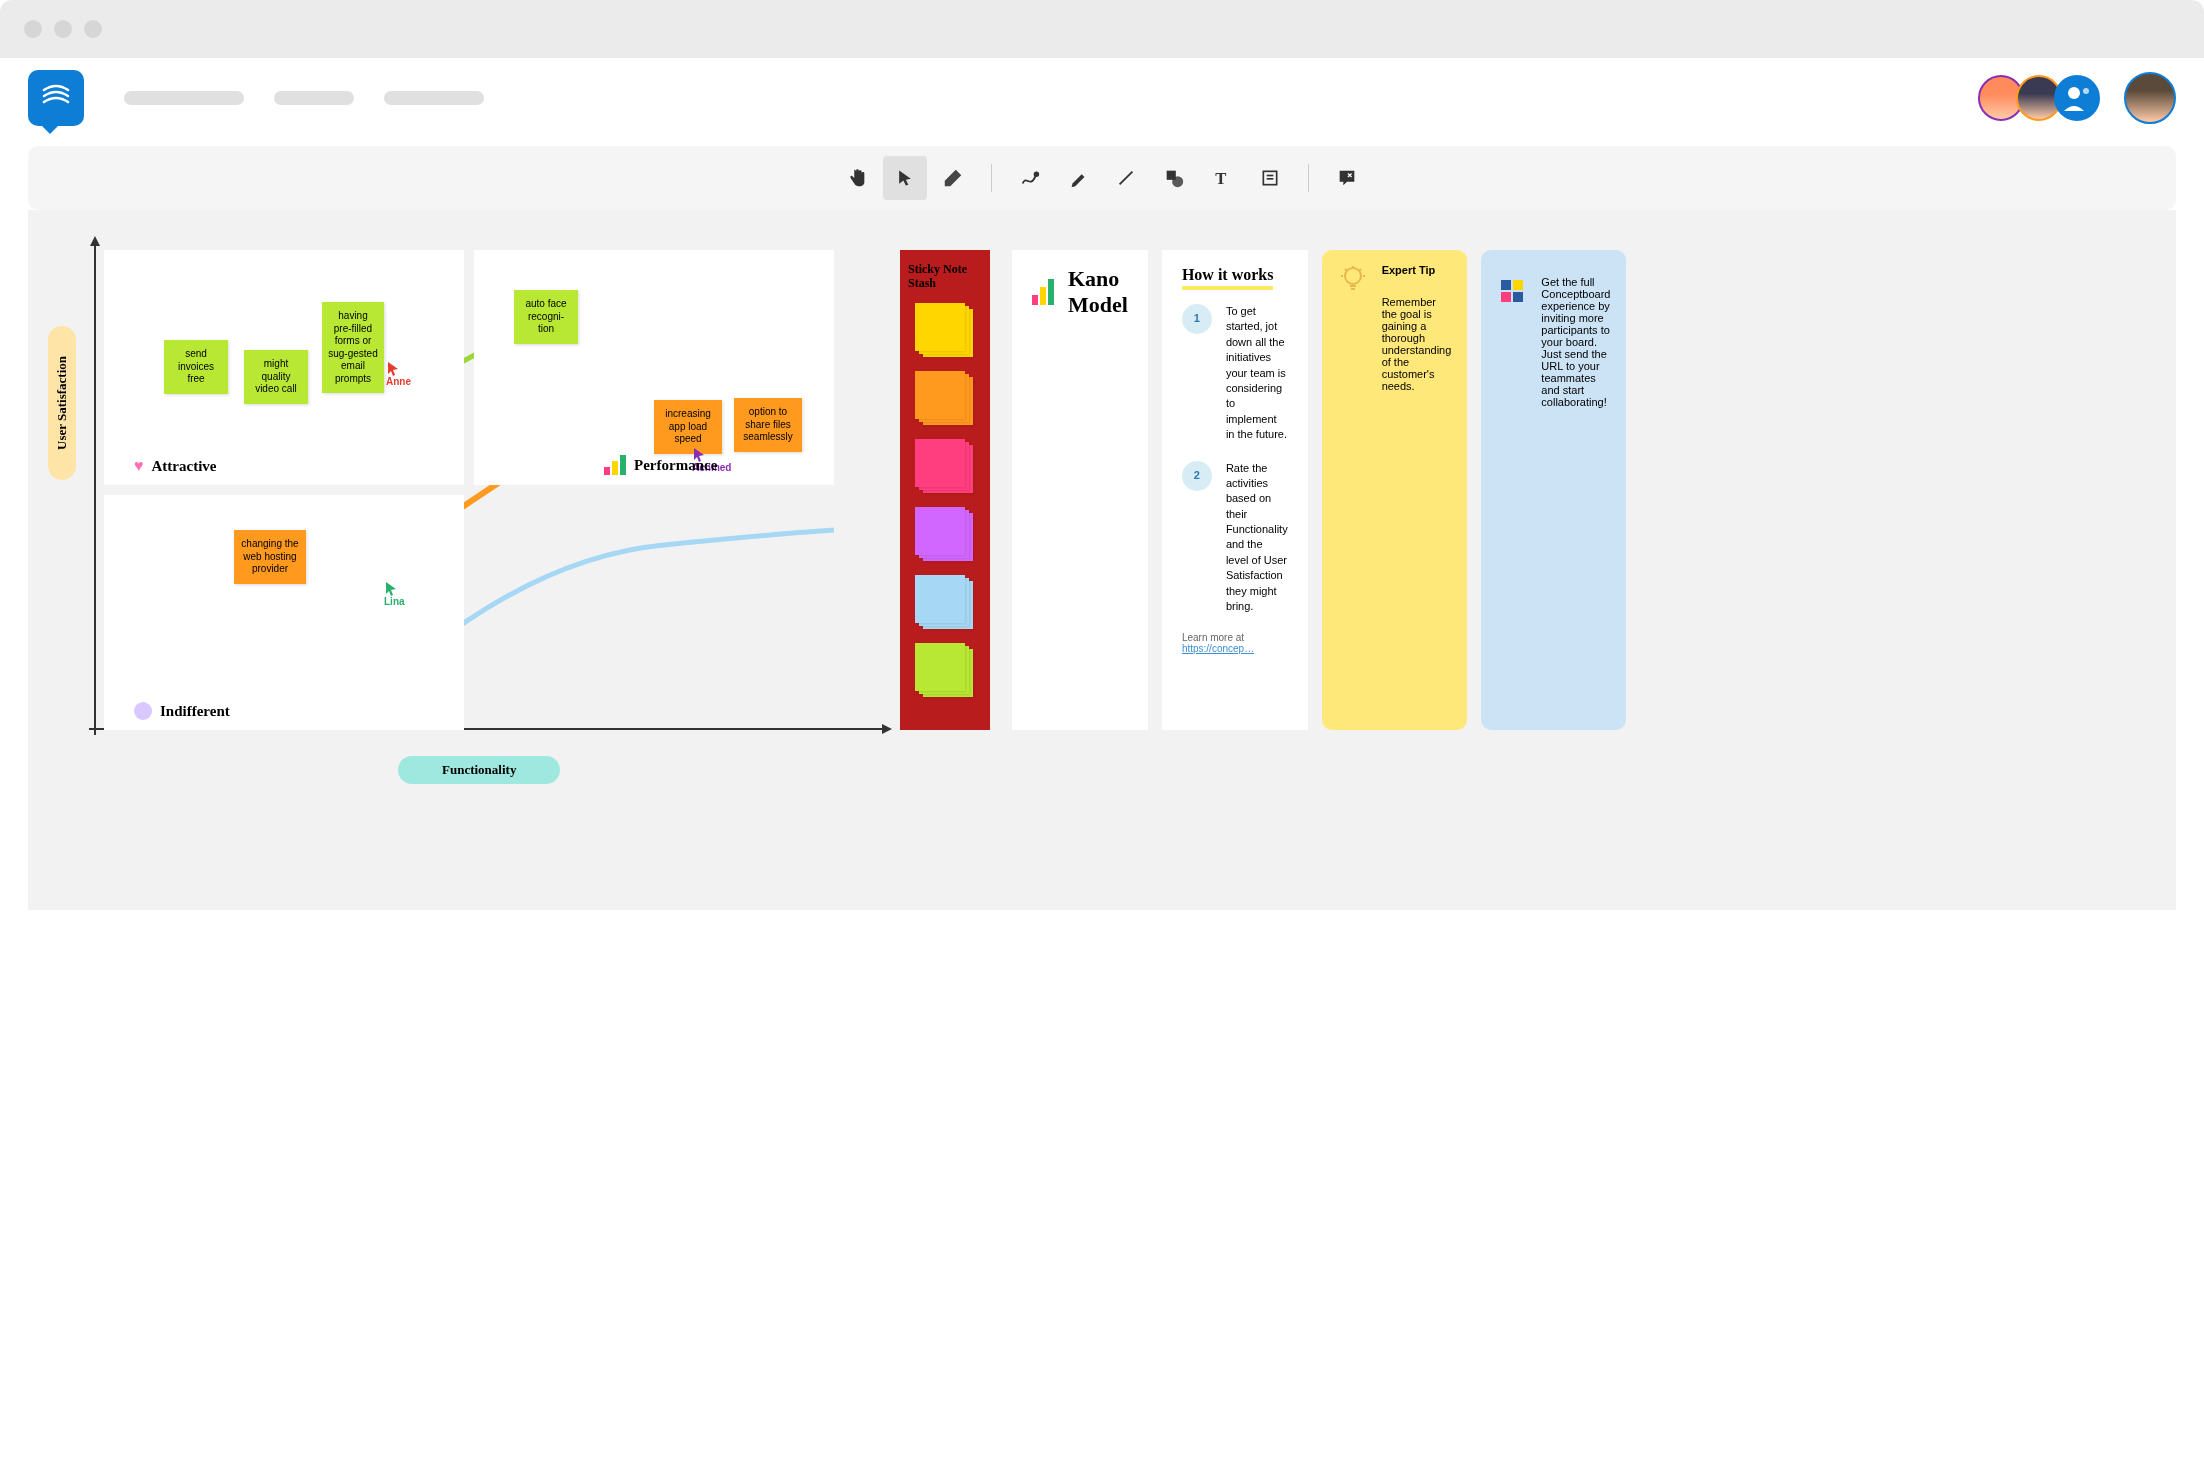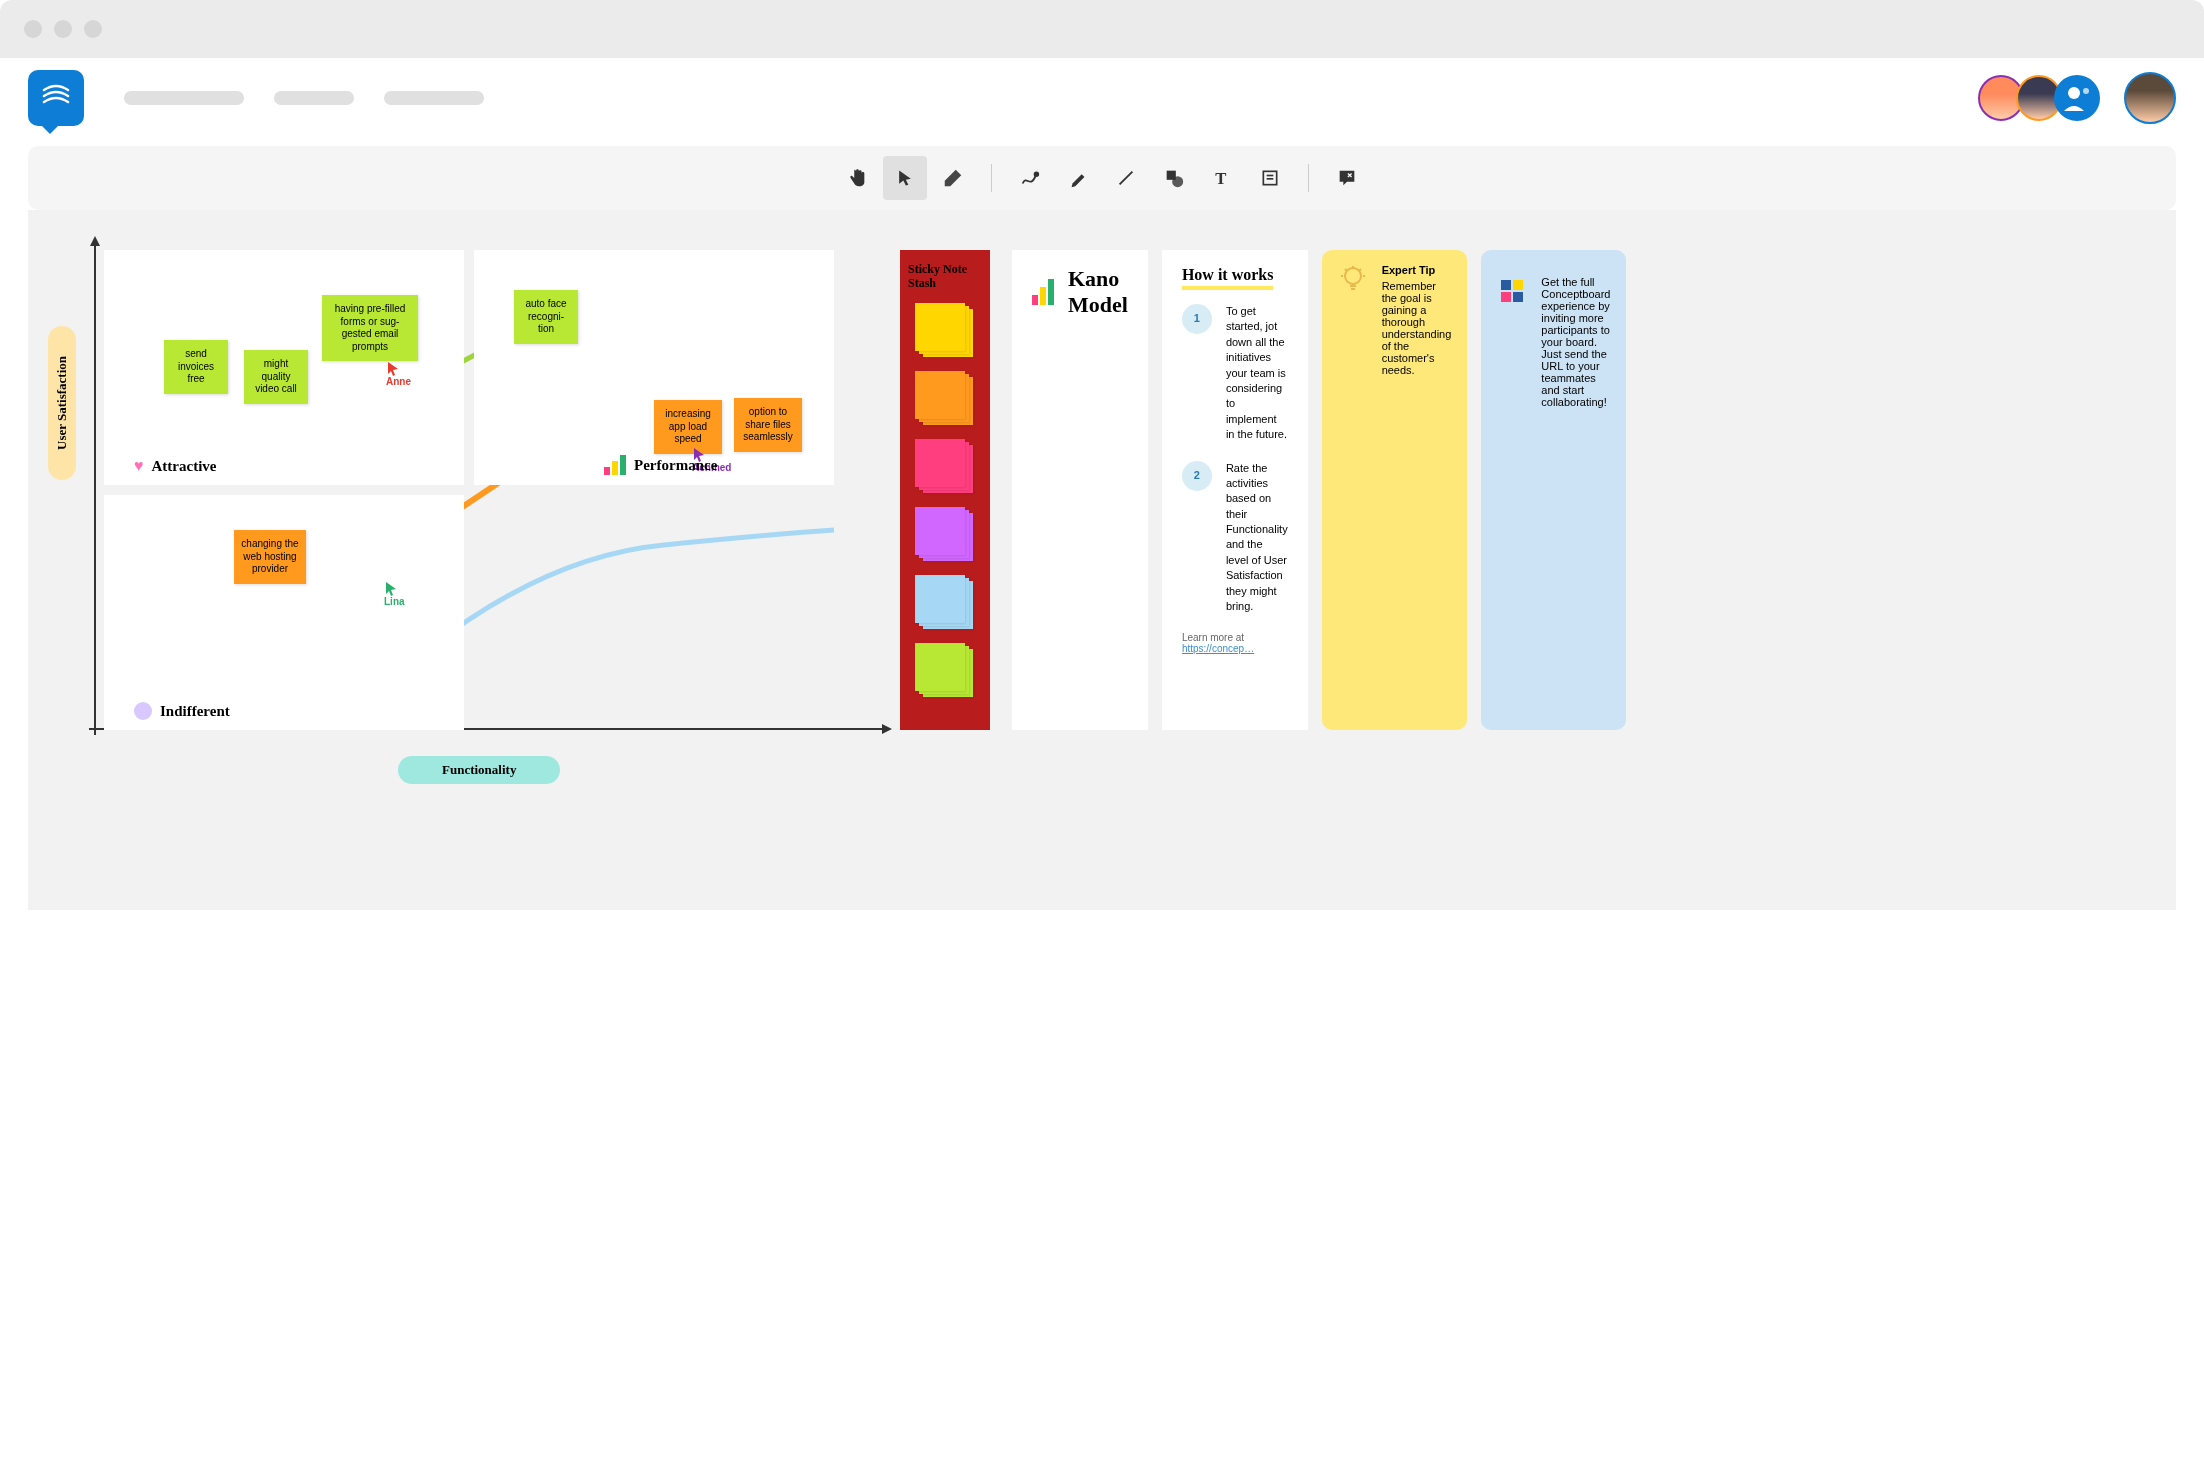--- a/index.html
+++ b/index.html
@@ -48,21 +48,21 @@
   .info { width: 310px; display: flex; flex-direction: row; gap: 14px; }
   .info-card { background: #fff; padding: 16px 20px; }
   .info-title { font-family: 'Comic Sans MS', cursive; font-weight: 700; font-size: 22px; display: flex; align-items: center; gap: 14px; }
   .info-sub { font-family: 'Comic Sans MS', cursive; font-weight: 700; font-size: 16px; margin-bottom: 14px; border-bottom: 4px solid #ffe95f; display: inline-block; padding-bottom: 2px; }
   .step { display: flex; gap: 14px; margin-bottom: 18px; font-size: 11px; line-height: 1.4; }
   .step-num { width: 30px; height: 30px; border-radius: 50%; background: #d7ecf5; color: #2a7ab0; display: flex; align-items: center; justify-content: center; font-weight: 700; flex-shrink: 0; }
   .learn { font-size: 10px; color: #666; }
   .learn a { color: #3b8fd6; }
   .tip { background: #ffe87a; border-radius: 10px; padding: 14px 16px; display: flex; gap: 14px; font-size: 11px; }
   .tip-icon { width: 30px; height: 30px; flex-shrink: 0; }
-  .tip-body strong { display: block; margin-bottom: 4px; }
+  .tip-body strong { display: block; margin-bottom: 20px; }
   .invite { background: #cce3f5; border-radius: 10px; padding: 26px 16px; display: flex; gap: 14px; font-size: 11px; }
   .invite-icon { width: 30px; height: 30px; flex-shrink: 0; }
   .bars-icon { display: inline-flex; align-items: flex-end; gap: 2px; }
   .bars-icon span { width: 6px; display: inline-block; }
   .heart-icon { color: #ff6fb5; font-size: 16px; }
   .face-icon { width: 18px; height: 18px; border-radius: 50%; display: inline-block; position: relative; }
 </style>
 </head>
 <body>
 
@@ -172,21 +172,21 @@
             <path d="M 0 200 Q 220 190 380 100 Q 520 20 620 5" stroke="#9ed63a" stroke-width="5" fill="none"></path>
             <line x1="40" y1="470" x2="720" y2="15" stroke="#ff9a1f" stroke-width="6"></line>
             <path d="M 235 480 Q 400 310 560 295 Q 660 285 730 280" stroke="#a6d8f5" stroke-width="5" fill="none"></path>
           </svg>
 
           <div class="quads">
 
             <div class="quad">
               <div class="sticky green" style="top:90px;left:60px">send invoices free</div>
               <div class="sticky green" style="top:100px;left:140px">might quality video call</div>
-              <div class="sticky green" style="top:45px;left:218px;width:96px">having pre-filled forms or sug-gested email prompts</div>
+              <div class="sticky green" style="top:52px;left:218px;width:62px">having pre-filled forms or sug-gested email prompts</div>
               <div class="cursor-ptr" style="top:110px;left:282px;color:#e63b2e">
                 <svg width="14" height="16">
                     <path d="M2 2l10 7-5 1 2 5-2 1-2-5-3 3z" fill="#e63b2e"></path>
                   </svg>
                 <span>Anne</span>
               </div>
               <div class="quad-label">
                 <span class="heart-icon">♥</span>
                 <span>Attractive</span>
               </div>

